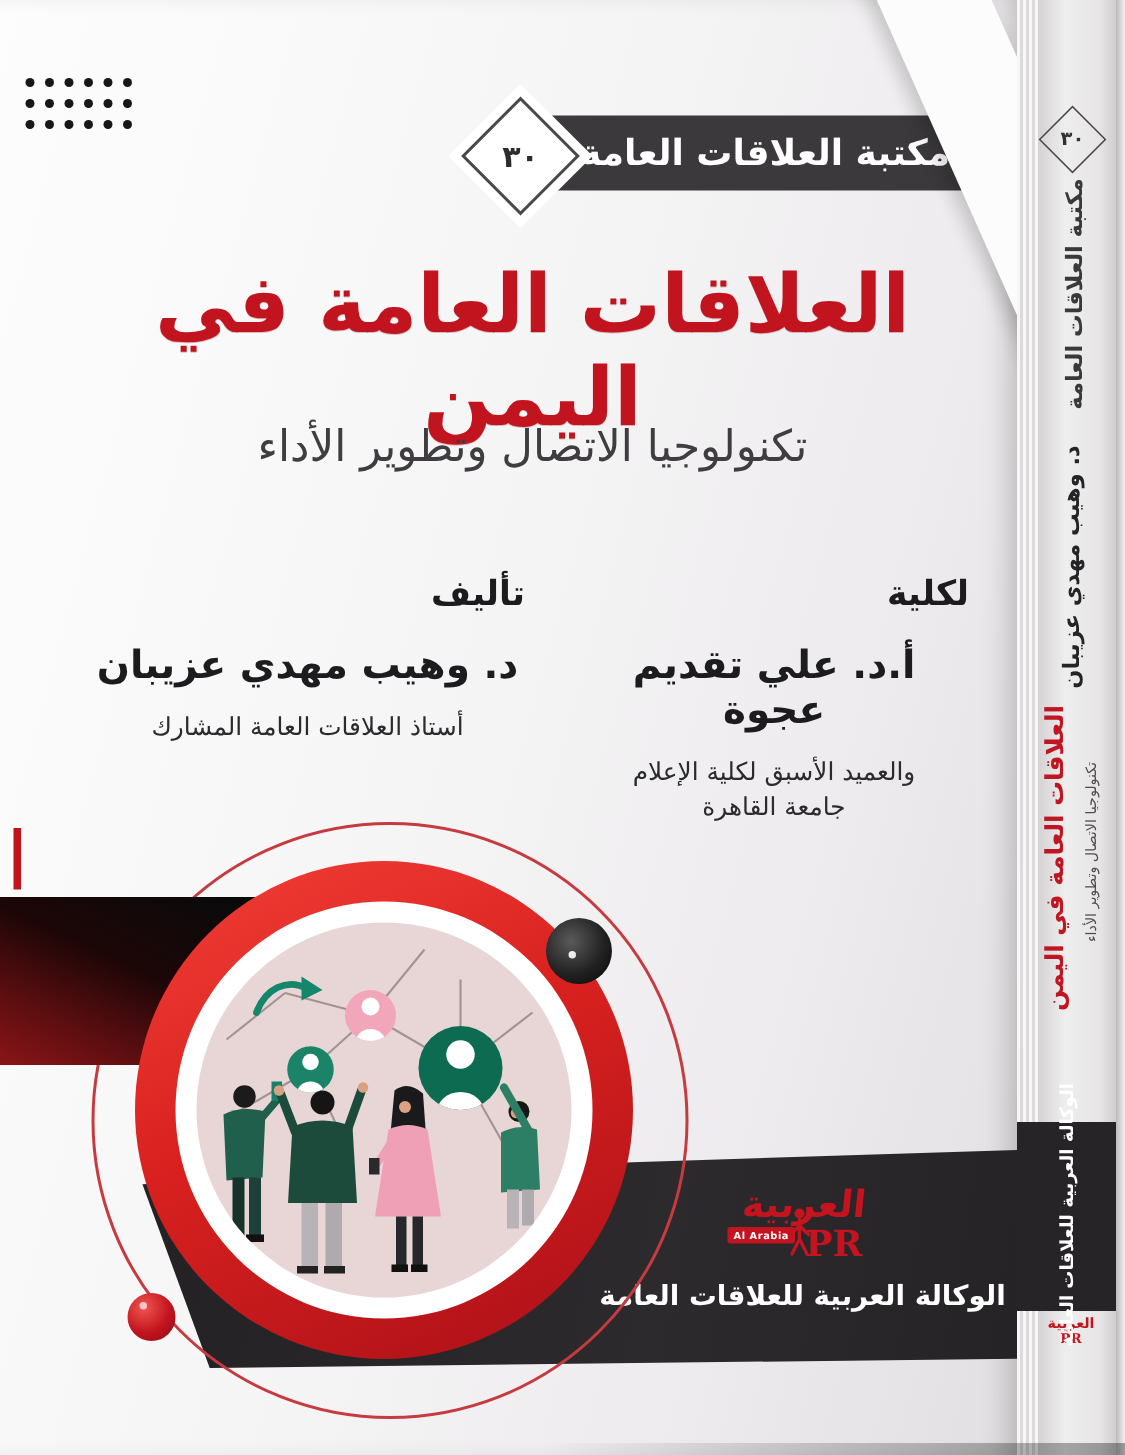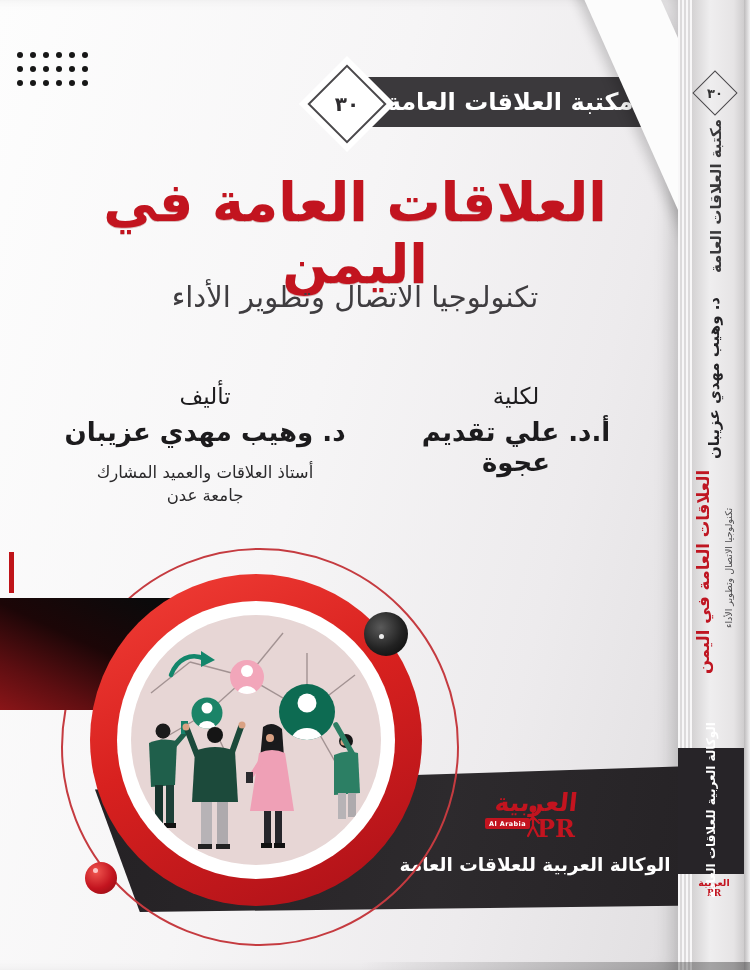--- a/index.html
+++ b/index.html
@@ -23,21 +23,21 @@
   .stripe{position:absolute;left:659px;top:-80px;width:70px;height:480px;background:#fcfcfc;
           transform:rotate(-24deg);box-shadow:-6px 0 12px rgba(0,0,0,.18);z-index:3;}
   
   .title{position:absolute;left:40px;top:172px;width:630px;text-align:center;direction:rtl;
          font-size:54px;line-height:1.15;font-weight:bold;color:#c2141f;margin:0;
          text-shadow:0 1px 0 rgba(120,0,0,.25);}
   .subtitle{position:absolute;left:40px;top:280px;width:630px;text-align:center;direction:rtl;
             font-size:29px;color:#3f3d40;font-weight:500;}
   
   .col{position:absolute;top:383px;text-align:center;direction:rtl;color:#1c1b1d;}
-  .col .h{font-size:23px;font-weight:normal;margin:0 0 8px 0;}
+  .col .h{font-size:23px;font-weight:bold;margin:0 0 20px 0;text-align:right;}
   .col .n{font-size:26px;font-weight:bold;margin:0 0 14px 0;}
   .col .l{font-size:16.5px;line-height:23px;color:#2b2a2c;font-weight:500;}
   .col-presenter{left:386px;width:260px;}
   .col-author{left:60px;width:290px;}
   .red-dash{position:absolute;left:9px;top:552px;width:5px;height:41px;background:#bf1419;}
   
   .maroon-band{position:absolute;left:0;top:598px;width:270px;height:112px;z-index:4;
                background:linear-gradient(205deg,#0b0a0b 25%,#1c0607 55%,#5d0e11 80%,#8a1518 100%);}
   .thin-ring{position:absolute;left:61px;top:548px;width:394px;height:394px;border-radius:50%;
              border:2px solid #c53b40;z-index:3;}
@@ -129,27 +129,28 @@
       <b>٣٠</b>
     </div>
     <div class="stripe"></div>
 
     <h1 class="title">العلاقات العامة في اليمن</h1>
     <div class="subtitle">تكنولوجيا الاتصال وتطوير الأداء</div>
 
     <div class="col col-presenter">
       <p class="h">لكلية</p>
       <p class="n">أ.د. علي تقديم عجوة</p>
+      <div class="l">والعميد الأسبق لكلية الإعلام</div>
+      <div class="l">جامعة القاهرة</div>
     </div>
 
     <div class="col col-author">
       <p class="h">تأليف</p>
       <p class="n">د. وهيب مهدي عزيبان</p>
-      <div class="l">أستاذ العلاقات والعميد المشارك</div>
-      <div class="l">جامعة عدن</div>
+      <div class="l">أستاذ العلاقات العامة المشارك</div>
     </div>
 
     <div class="red-dash"></div>
     <div class="thin-ring"></div>
     <div class="maroon-band"></div>
 
     <div class="dark-band">
       <div class="agency-logo">
         <span class="logo-arabic">العربية</span>
         <span class="logo-badge">Al Arabia</span>

